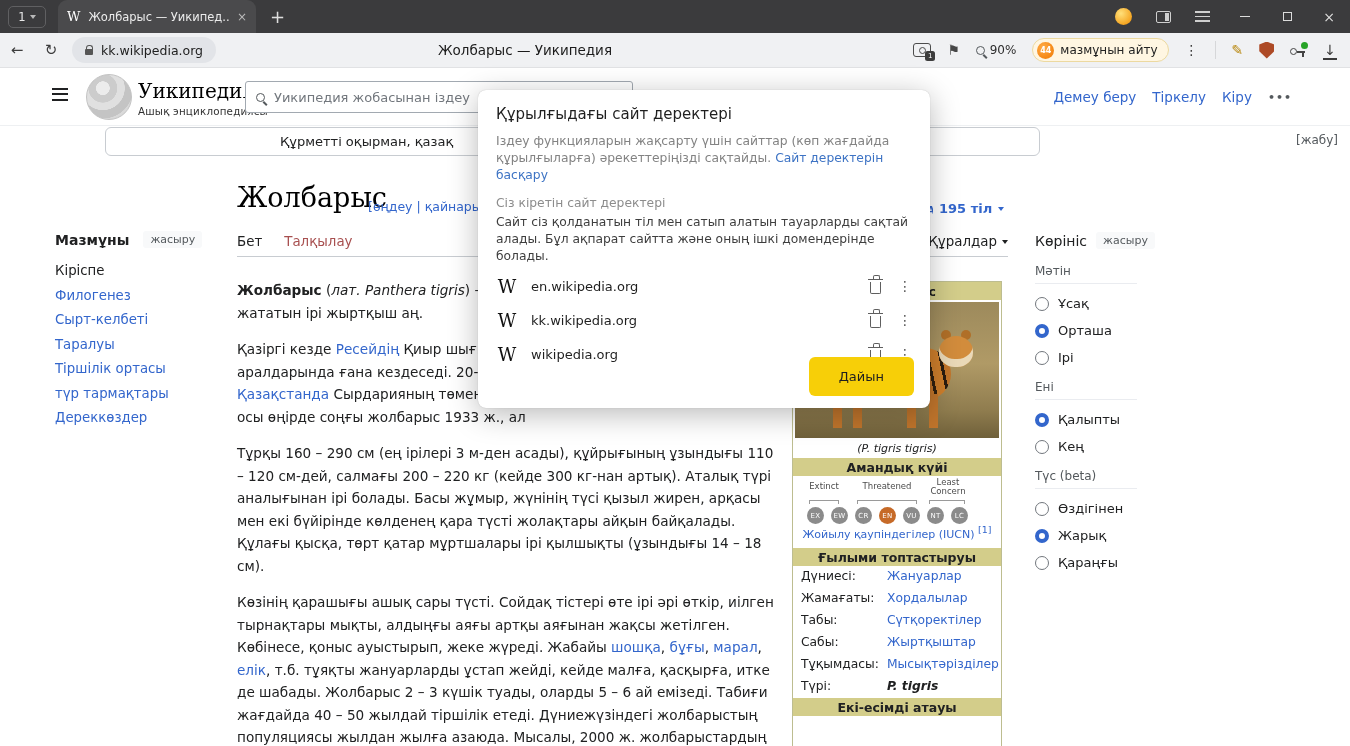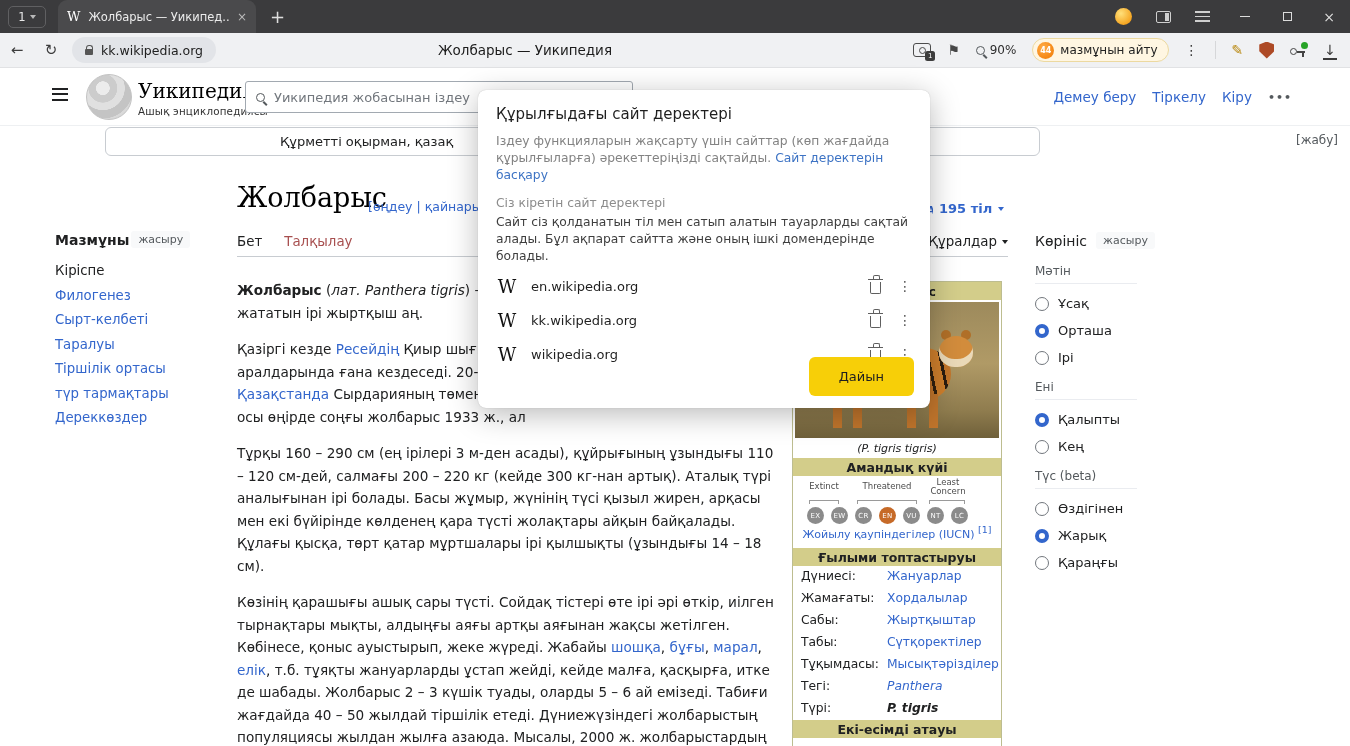--- a/index.html
+++ b/index.html
@@ -74,21 +74,21 @@
   .hdr-links{position:absolute;right:58px;top:21px;display:flex;gap:16px;align-items:center;font-size:13.5px}
   .hlink{color:#3366cc;white-space:nowrap}
   .hmore{color:#54595d;font-weight:bold;font-size:11px;letter-spacing:1px}
   .wh-sep{position:absolute;left:0;top:57px;width:1350px;border-top:1px solid #eef0f2}
   .banner{position:absolute;left:105px;top:59px;width:935px;height:29px;border:1px solid #c8ccd1;border-radius:6px;display:flex;align-items:center;background:#fff}
   .banner-inner{width:585px;margin:0 auto;font-size:13px;color:#202122;white-space:nowrap;overflow:hidden}
   .banner-close{position:absolute;left:1296px;top:65px;font-size:12px;color:#54595d}
 
   
   .toc{position:absolute;left:55px;top:163px;width:172px}
-  .toc-head{display:flex;align-items:center;gap:2px}
+  .toc-head{display:flex;align-items:center;gap:14px}
   .toc-title{font-size:14px;font-weight:bold;color:#202122}
   .pill-btn{font-size:11px;color:#54595d;background:#f8f9fa;padding:2px 7px;border-radius:3px}
   .toc-items{margin-top:15px;display:flex;flex-direction:column;gap:9.5px;font-size:13.3px}
   .toc-items .itm{color:#3366cc}
   .toc-items .itm.active{color:#202122}
 
   
   .art-title{position:absolute;left:237px;top:114px;font-family:"DejaVu Serif","Liberation Serif",serif;font-size:27px;color:#000}
   .art-edit{position:absolute;left:368px;top:131px;font-size:12.5px;color:#3366cc;white-space:nowrap}
   .langsel{position:absolute;left:918px;top:133px;display:flex;align-items:center;gap:6px;color:#3366cc;font-size:13px;font-weight:bold}
@@ -340,34 +340,30 @@
     <div class="ib-rows">
       <div class="row">
           <span class="lbl">Дүниесі:</span>
           <span class="val">Жануарлар</span>
         </div>
       <div class="row">
           <span class="lbl">Жамағаты:</span>
           <span class="val">Хордалылар</span>
         </div>
       <div class="row">
+          <span class="lbl">Табы:</span>
+          <span class="val">Сүтқоректілер</span>
+        </div>
+      <div class="row">
           <span class="lbl">Сабы:</span>
           <span class="val">Жыртқыштар</span>
         </div>
       <div class="row">
-          <span class="lbl">Табы:</span>
-          <span class="val">Сүтқоректілер</span>
-        </div>
-      <div class="row">
           <span class="lbl">Тұқымдасы:</span>
           <span class="val">Мысықтәрізділер</span>
-        </div>
-      <div class="row">
-          <span class="lbl">Тегі:</span>
-          <span class="val i">Panthera</span>
         </div>
       <div class="row">
           <span class="lbl">Түрі:</span>
           <span class="val dark b i">P. tigris</span>
         </div>
     </div>
     <div class="ib-band">Екі-есімді атауы</div>
     <div class="ib-fill"></div>
   </div>
 

